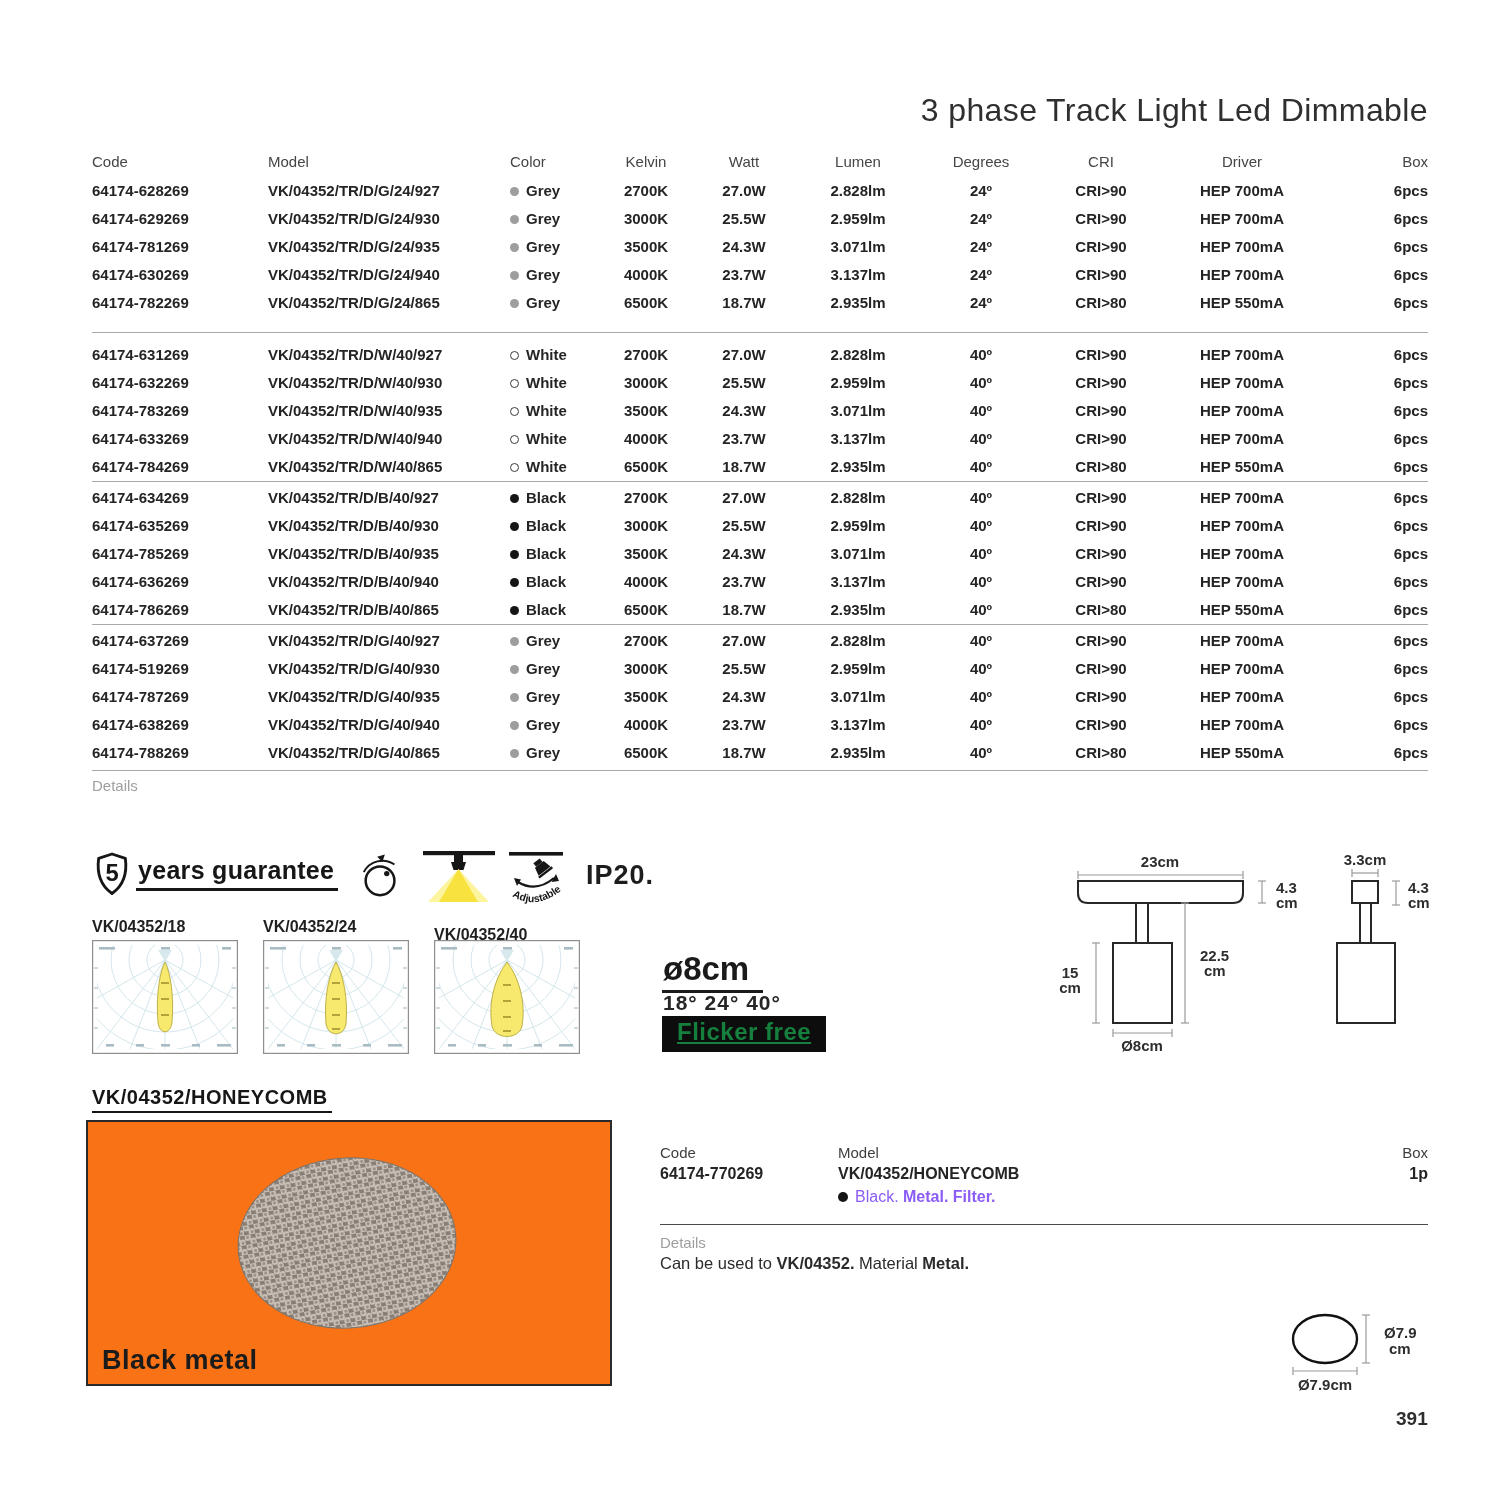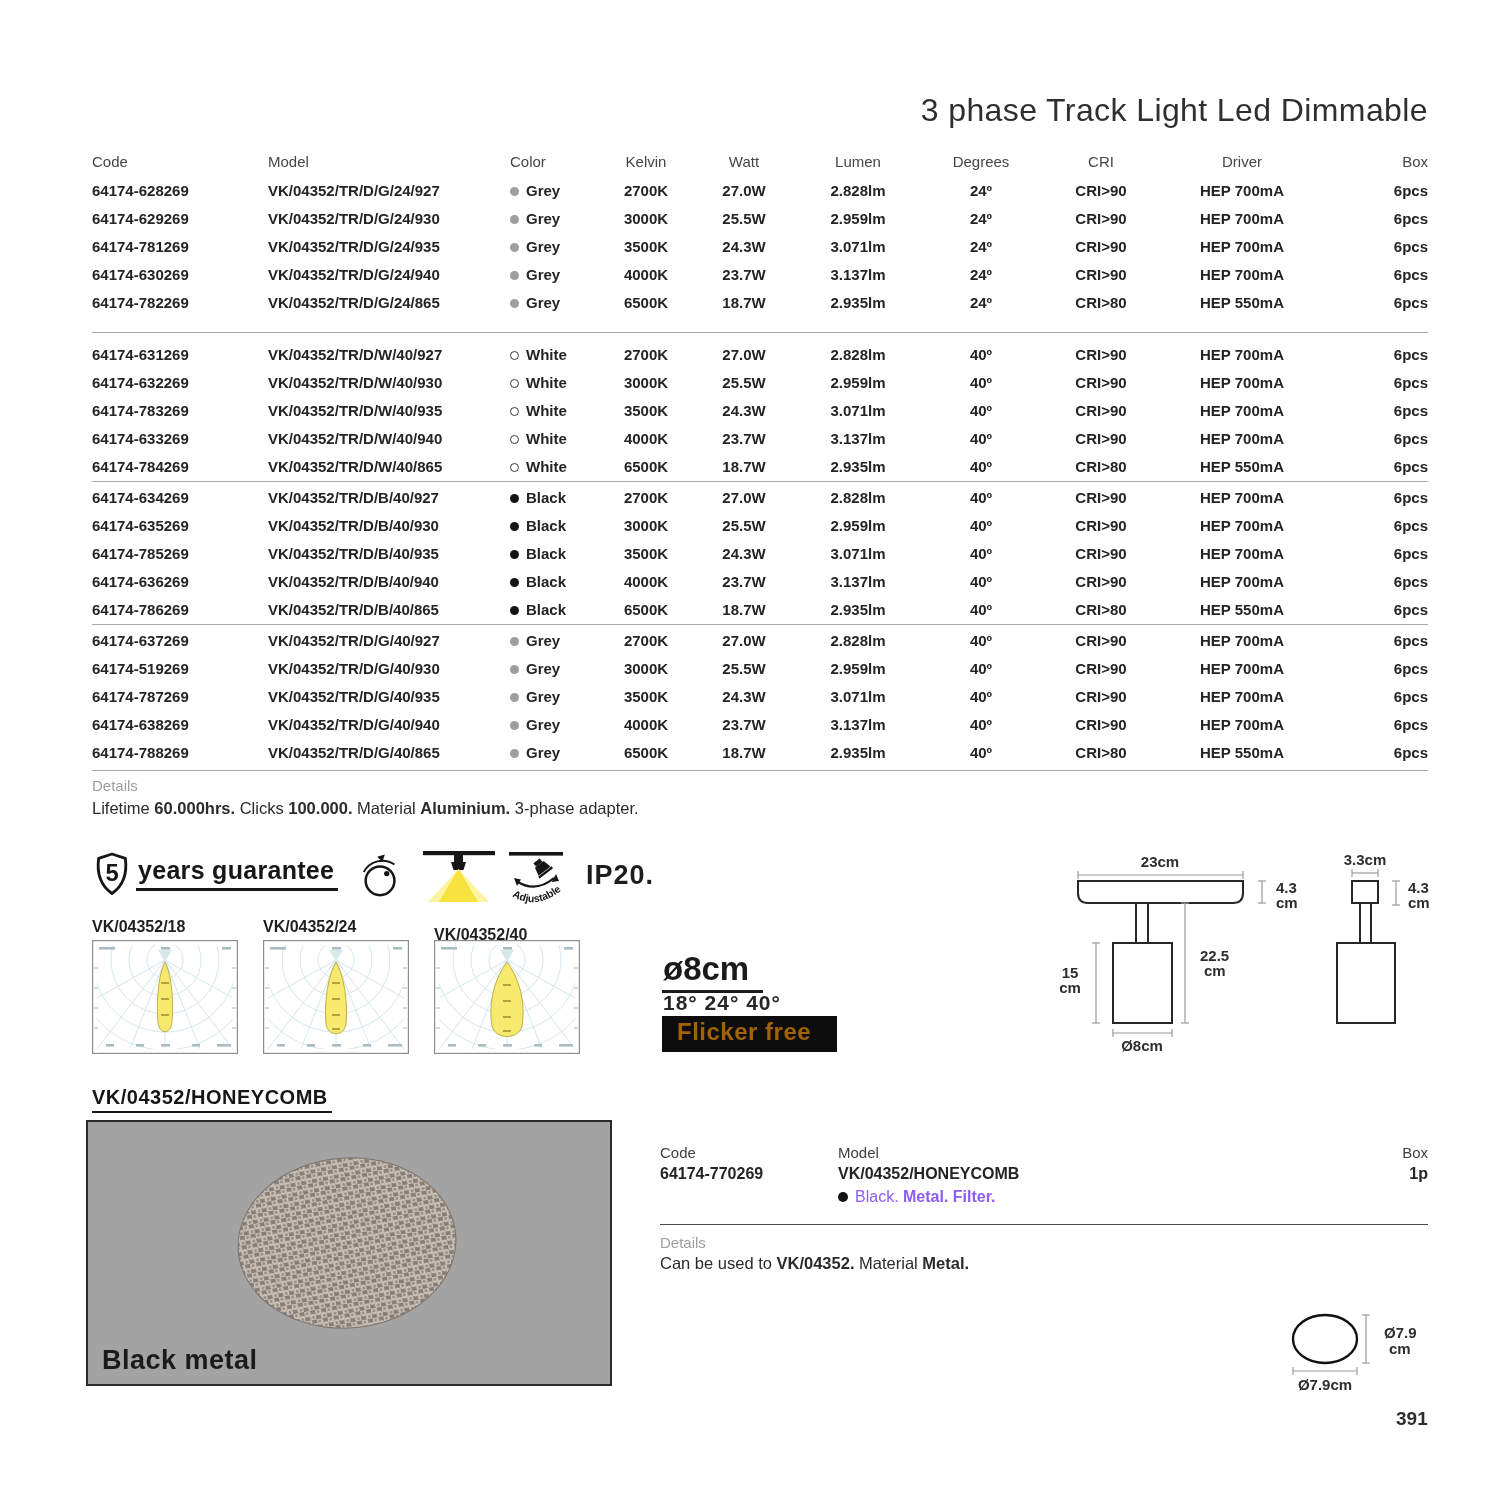--- a/index.html
+++ b/index.html
@@ -54,33 +54,33 @@
   .photo-label { top:918px; font-size:16px; font-weight:bold; color:#1f1f1f; }
   #photo-label-1 { left:92px; } #photo-label-2 { left:263px; } #photo-label-3 { left:434px;margin-top:8px; }
   .photo-box { top:940px; width:146px; height:114px; }
   #photo-box-1 { left:92px; } #photo-box-2 { left:263px; } #photo-box-3 { left:434px; }
 
   
   #diameter-callout { left:662px; top:950px; font-size:33px; font-weight:bold; color:#1a1a1a;
     border-bottom:3px solid #1a1a1a; padding:0 14px 2px 1px; }
   #angles-callout { left:662px; top:991px; font-size:21px; font-weight:bold; color:#262626;
     border-bottom:2px solid #444; padding:0 22px 3px 1px; letter-spacing:1px; }
-  #flicker-box { left:662px; top:1016px; background:#0d0d0d; color:#a16207; font-size:24px;
-    font-weight:bold; padding:2px 26px 6px 15px; letter-spacing:.5px; }
+  #flicker-box { left:662px; top:1016px; background:#0d0d0d; color:#15803d; font-size:24px;
+    font-weight:bold; padding:2px 15px 6px 15px; letter-spacing:.5px;text-decoration:underline; }
 
   
   #dim-drawing { left:1040px; top:845px; }
   .dim-text { font-size:15px; font-weight:bold; fill:#2e2e2e; }
   .dim-line { stroke:#9a9a9a; stroke-width:1.2; }
   .shape-line { stroke:#272727; stroke-width:2; fill:#ffffff; }
 
   
   #hc-heading { left:92px; top:1086px; font-size:20px; font-weight:bold; color:#161616;
     border-bottom:2.5px solid #161616; padding:0 4px 2px 0; letter-spacing:.5px; }
-  #hc-photo-box { left:86px; top:1120px; width:526px; height:266px; border:2px solid #2a2a2a; background:#a3a3a3; }
+  #hc-photo-box { left:86px; top:1120px; width:526px; height:266px; border:2px solid #2a2a2a; background:#f97316; }
   #hc-caption { left:14px; bottom:8px; font-size:27px; font-weight:bold; color:#1b1b1b; letter-spacing:.5px; }
 
   #hc-info { left:660px; top:1144px; width:768px; height:130px; }
   .hci-label { position:absolute; font-size:15px; color:#3f3f3f; }
   .hci-value { position:absolute; top:21px; font-size:16px; font-weight:bold; color:#242424; }
   #hci-code-label { left:0; } #hci-model-label { left:178px; } #hci-box-label { right:0; }
   #hci-code { left:0; } #hci-model { left:178px; } #hci-box { right:0; }
   #hci-finish { position:absolute; left:178px; top:44px; font-size:16px; color:#8b5cf6; }
   #hci-finish .hc-dot { display:inline-block; width:10px; height:10px; border-radius:50%;
     background:#141414; margin-right:7px; }
@@ -354,21 +354,20 @@
         <div class="cell c-degrees">40º</div>
         <div class="cell c-cri">CRI&gt;80</div>
         <div class="cell c-driver">HEP 550mA</div>
         <div class="cell c-box">6pcs</div>
       </div>
     </div>
 </div>
 
 <div class="abs" id="details">
   <div class="details-label">Details</div>
-  <div class="details-line"><span>Lifetime </span><span class="b">60.000hrs.</span><span> Clicks </span><span class="b">100.000.</span><span> Material </span><span class="b">Aluminium.</span><span> 3-phase adapter.</span></div>
 </div>
 
 <div class="abs" id="features">
   <div class="abs" id="shield-wrap">
     <svg width="40" height="48" viewBox="0 0 42 48">
       <path d="M21,3 L35,7.5 C36.8,21 34,35.5 21,44.5 C8,35.5 5.2,21 7,7.5 Z" fill="none" stroke="#161616" stroke-width="3" stroke-linejoin="round"></path>
       <text x="21" y="31" text-anchor="middle" font-size="25" font-weight="bold" fill="#161616">5</text>
     </svg>
   </div>
   <div class="abs" id="guarantee-label">years guarantee</div>

